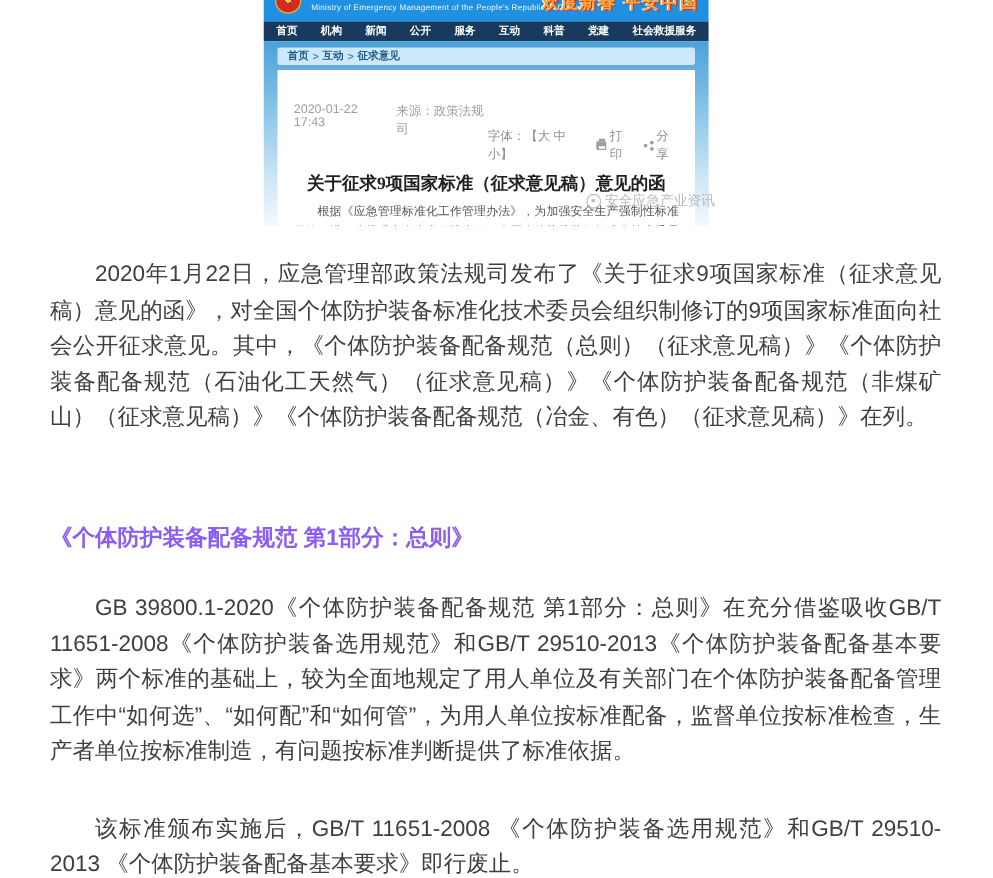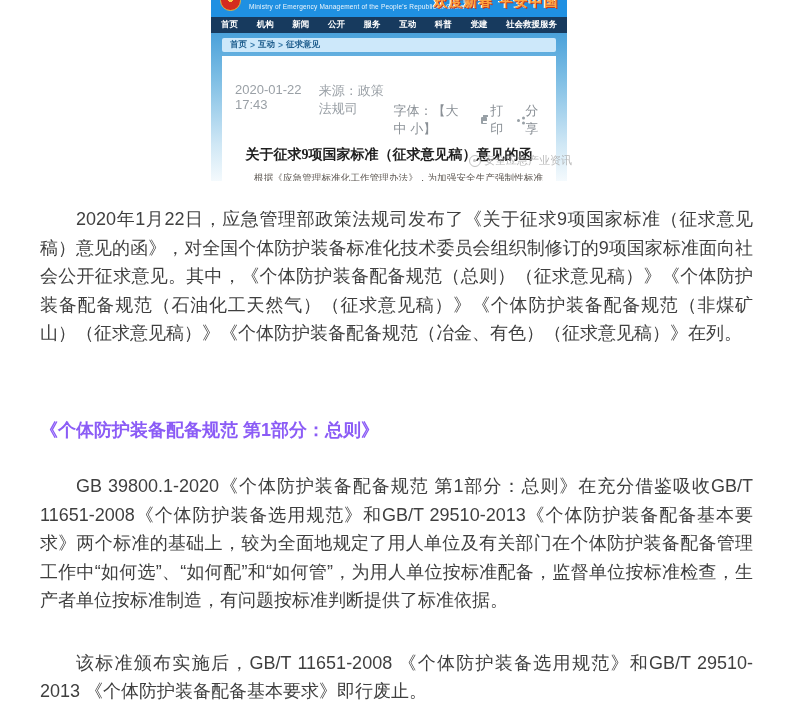--- a/index.html
+++ b/index.html
@@ -24,21 +24,21 @@
   .shot-nav span { color:#fff; font-size:8.5px; font-weight:bold; white-space:nowrap; cursor:pointer; }
 
   .shot-main { height:148px; background:linear-gradient(180deg,#4aa1da 0%,#7cbde4 30%,#cfe7f5 75%,#f4fafd 100%);
                padding:5px 11px 0; }
   .crumb { height:14px; background:#cde8fa; border-radius:2px; display:flex; align-items:center;
            gap:3px; padding:0 8px; font-size:8.5px; font-weight:bold; color:#1d5c8c; }
   .crumb .sep { font-weight:bold; color:#3a7cab; }
   .crumb .lnk { cursor:pointer; }
 
   .card { background:#fff; margin-top:4px; height:125px; padding:6px 13px 0; overflow:hidden; }
-  .meta { display:flex; justify-content:space-between; align-items:center; font-size:13px; color:#9aa0a6; }
+  .meta { display:flex; justify-content:space-between; align-items:center; font-size:10px; color:#9aa0a6; }
   .meta-left { display:flex; gap:10px; }
   .meta-right { display:flex; gap:9px; align-items:center; color:#8a9096;margin-top:40px; }
   .meta-right .ctl { display:flex; gap:3px; align-items:center; cursor:pointer; }
   .i-print { display:inline-block; width:9px; height:7px; background:#98a0a6; border-radius:1px;
              position:relative; }
   .i-print::before { content:""; position:absolute; left:2px; top:-2px; width:5px; height:2px; background:#98a0a6; }
   .i-print::after { content:""; position:absolute; left:2px; bottom:1px; width:5px; height:2px; background:#fff; }
   .i-share { display:inline-block; width:8px; height:8px; position:relative; }
   .i-share::before { content:""; position:absolute; width:3px; height:3px; border-radius:50%;
              background:#98a0a6; left:0; top:2.5px;

